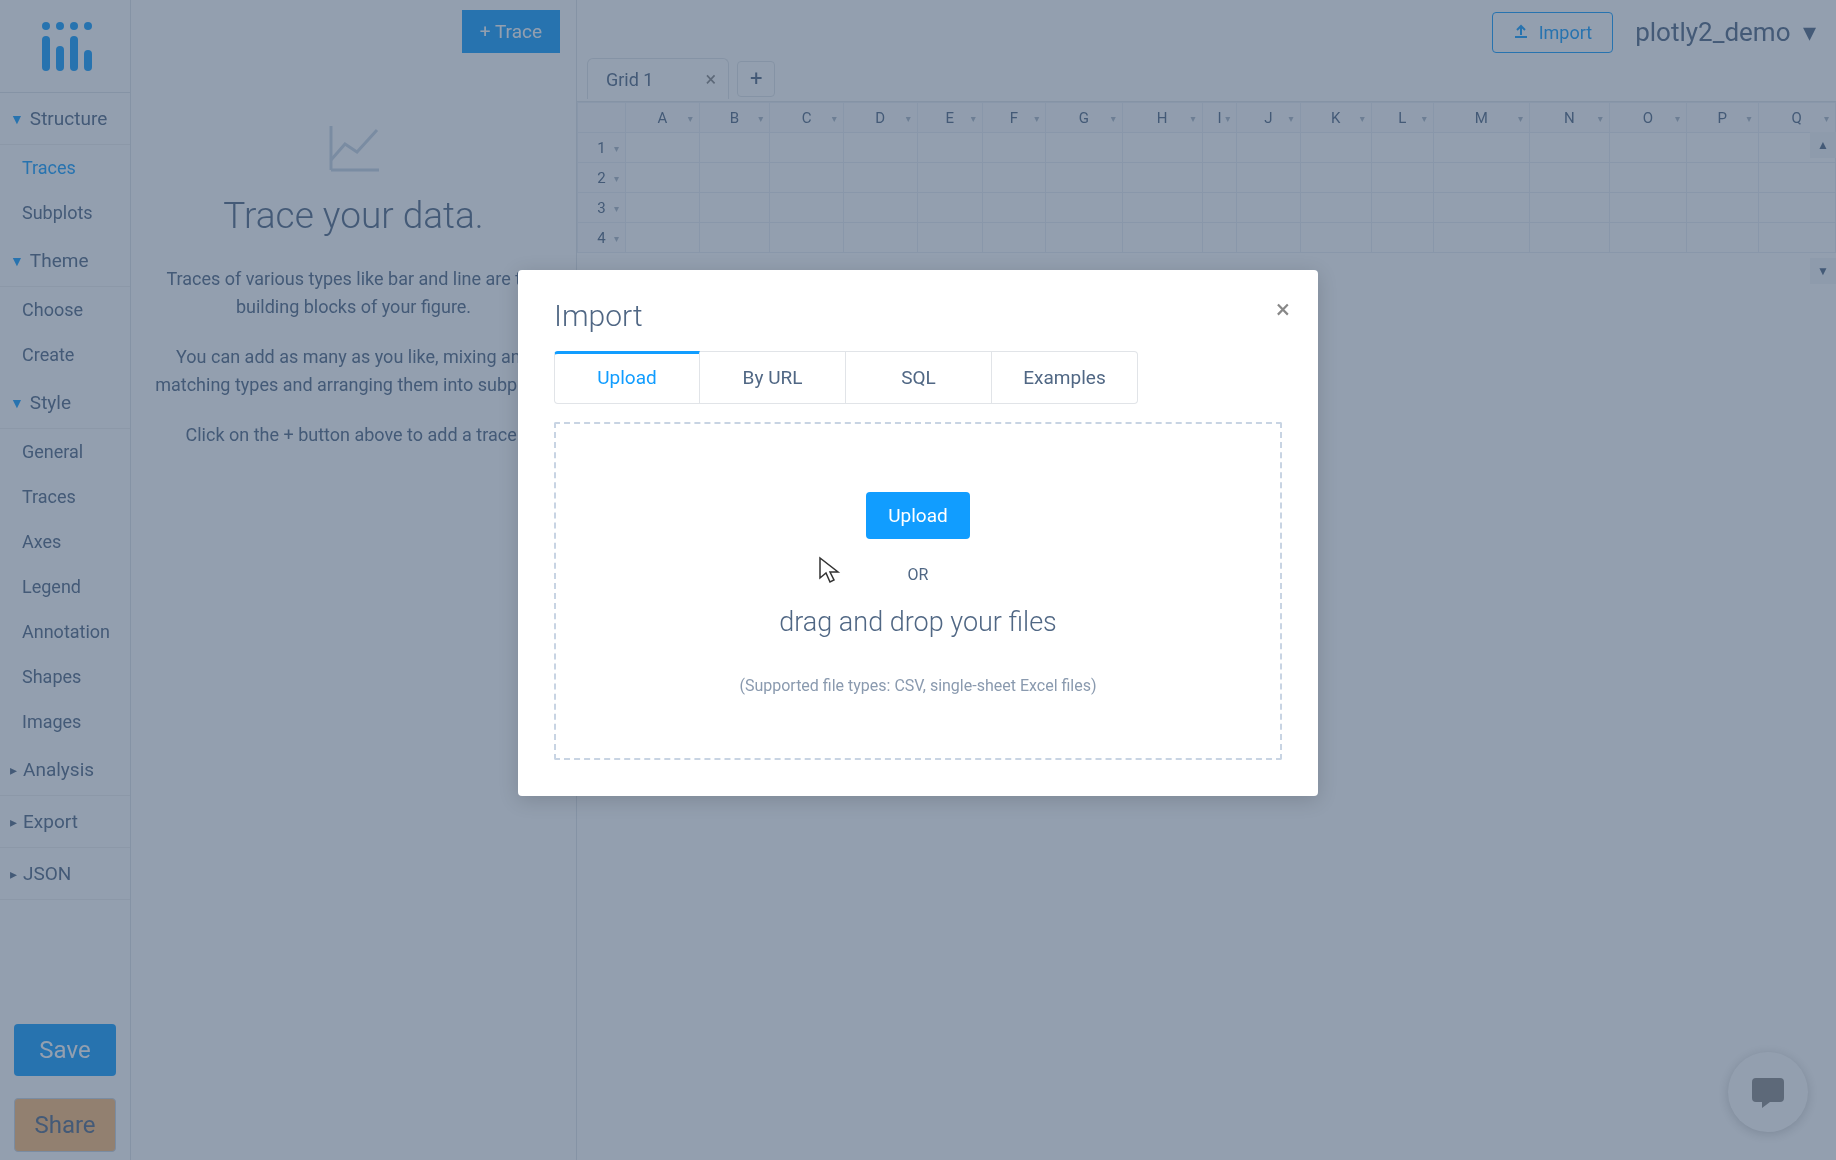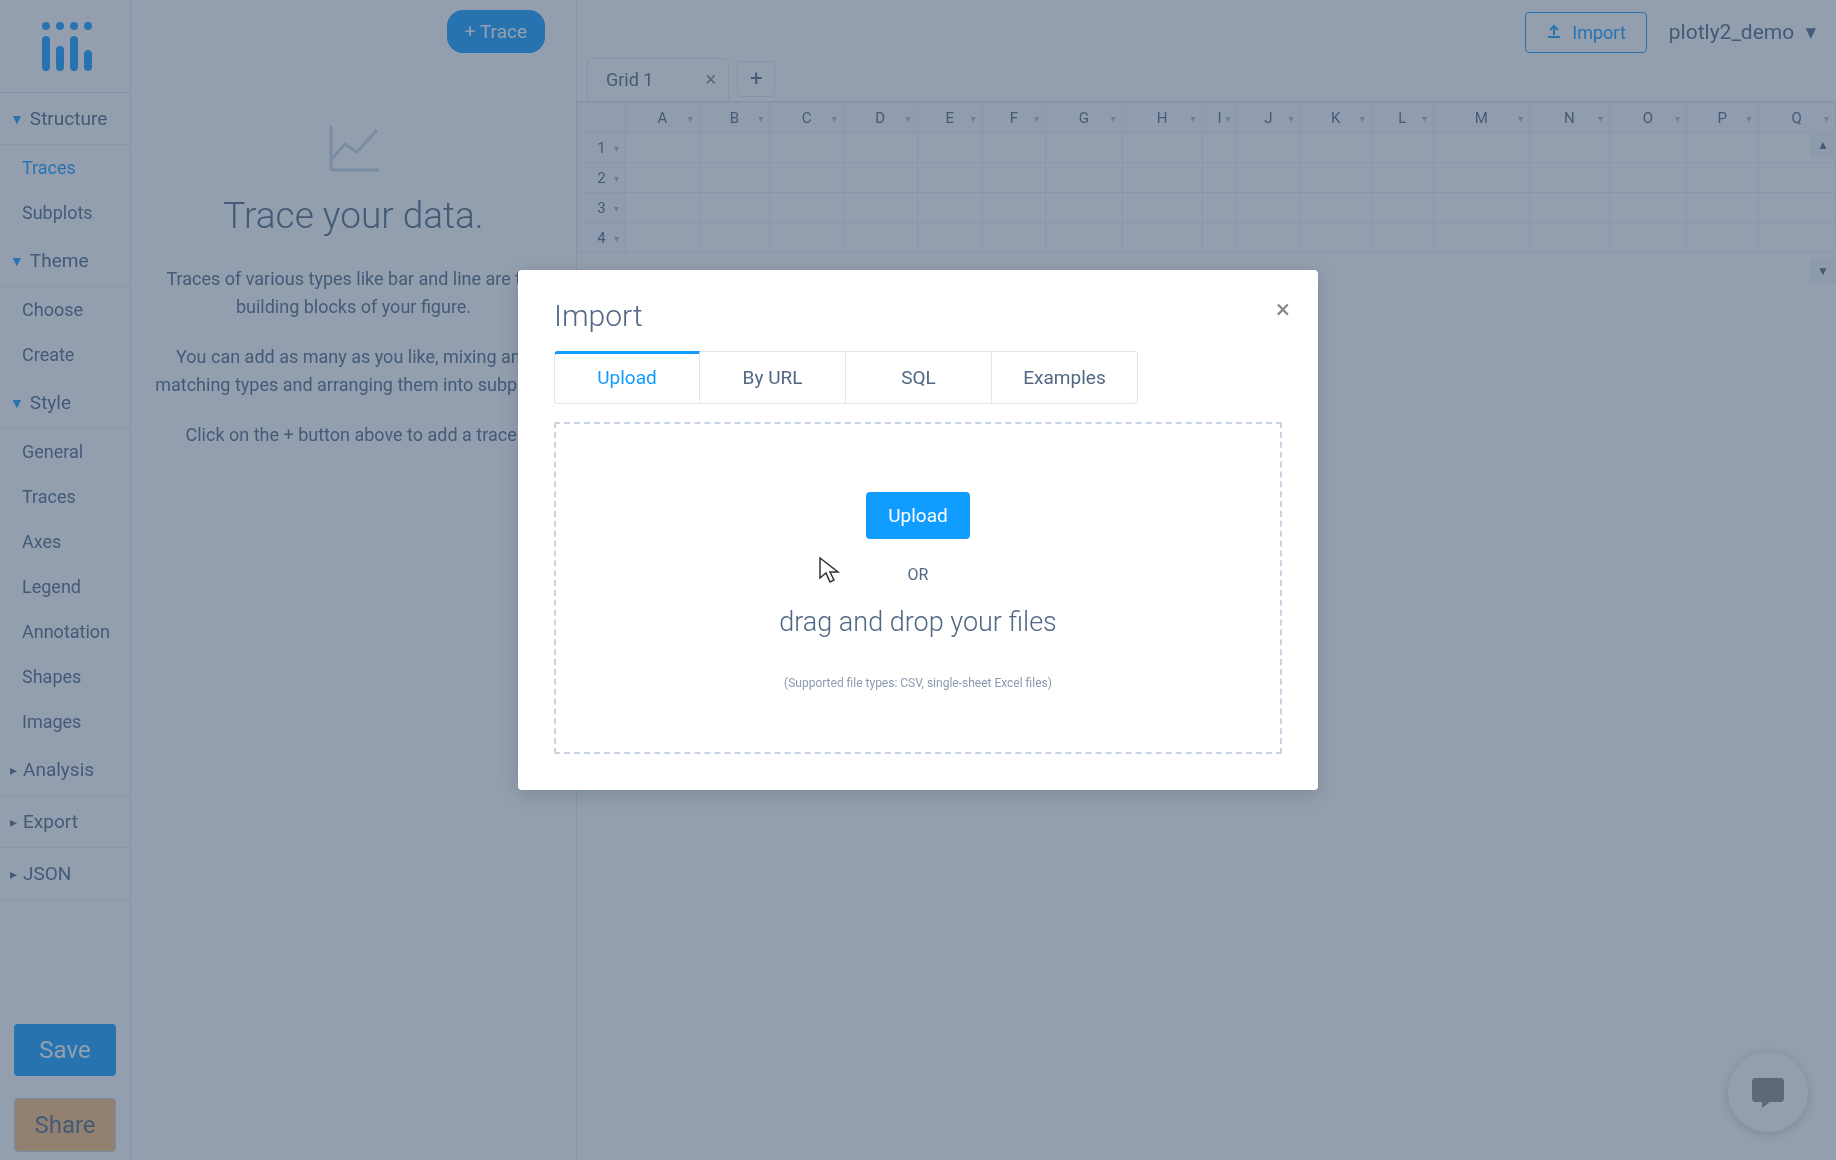--- a/index.html
+++ b/index.html
@@ -81,24 +81,24 @@
   background: #fff;
   display: flex;
   flex-direction: column;
   align-items: center;
   border-right: 1px solid #e1e4e8;
   position: relative;
 }
 .trace-btn {
   position: absolute;
   top: 10px;
-  right: 31px;
+  right: 16px;
   background: #119dff;
   color: #fff;
-  border-radius: 16px;
+  border-radius: 0;
   padding: 10px 18px;
   font-size: 19px;
   cursor: pointer;
 }
 .middle-content {
   margin-top: 120px;
   text-align: center;
   padding: 0 18px;
   color: #506784;
 }
@@ -142,21 +142,21 @@
   border-radius: 4px;
   padding: 9px 20px;
   font-size: 18px;
   display: inline-flex;
   align-items: center;
   gap: 10px;
   cursor: pointer;
 }
 .username {
   color: #506784;
-  font-size: 21px;
+  font-size: 26px;
   cursor: pointer;
 }
 .username .caret { margin-left: 6px; }
 
 .tab-row {
   display: flex;
   align-items: center;
   height: 46px;
   border-bottom: 1px solid #e1e4e8;
   padding-left: 10px;
@@ -274,21 +274,21 @@
   background: #119dff; color: #fff;
   border-radius: 4px;
   padding: 12px 22px;
   font-size: 19px;
   display: inline-block;
   cursor: pointer;
   margin-bottom: 26px;
 }
 .or { font-size: 16px; color: #506784; margin-bottom: 22px; }
 .drag-text { font-size: 27px; color: #506784; font-weight: 300; margin-bottom: 36px; }
-.supported { font-size: 12px; color: #8a9aaf; line-height: 1.5; max-width: 360px; margin: 0 auto; }
+.supported { font-size: 16px; color: #8a9aaf; line-height: 1.5; max-width: 360px; margin: 0 auto; }
 
 
 .fake-cursor {
   position: absolute;
   z-index: 30;
   width: 24px; height: 30px;
   left: 818px; top: 556px;
   pointer-events: none;
 }
 

